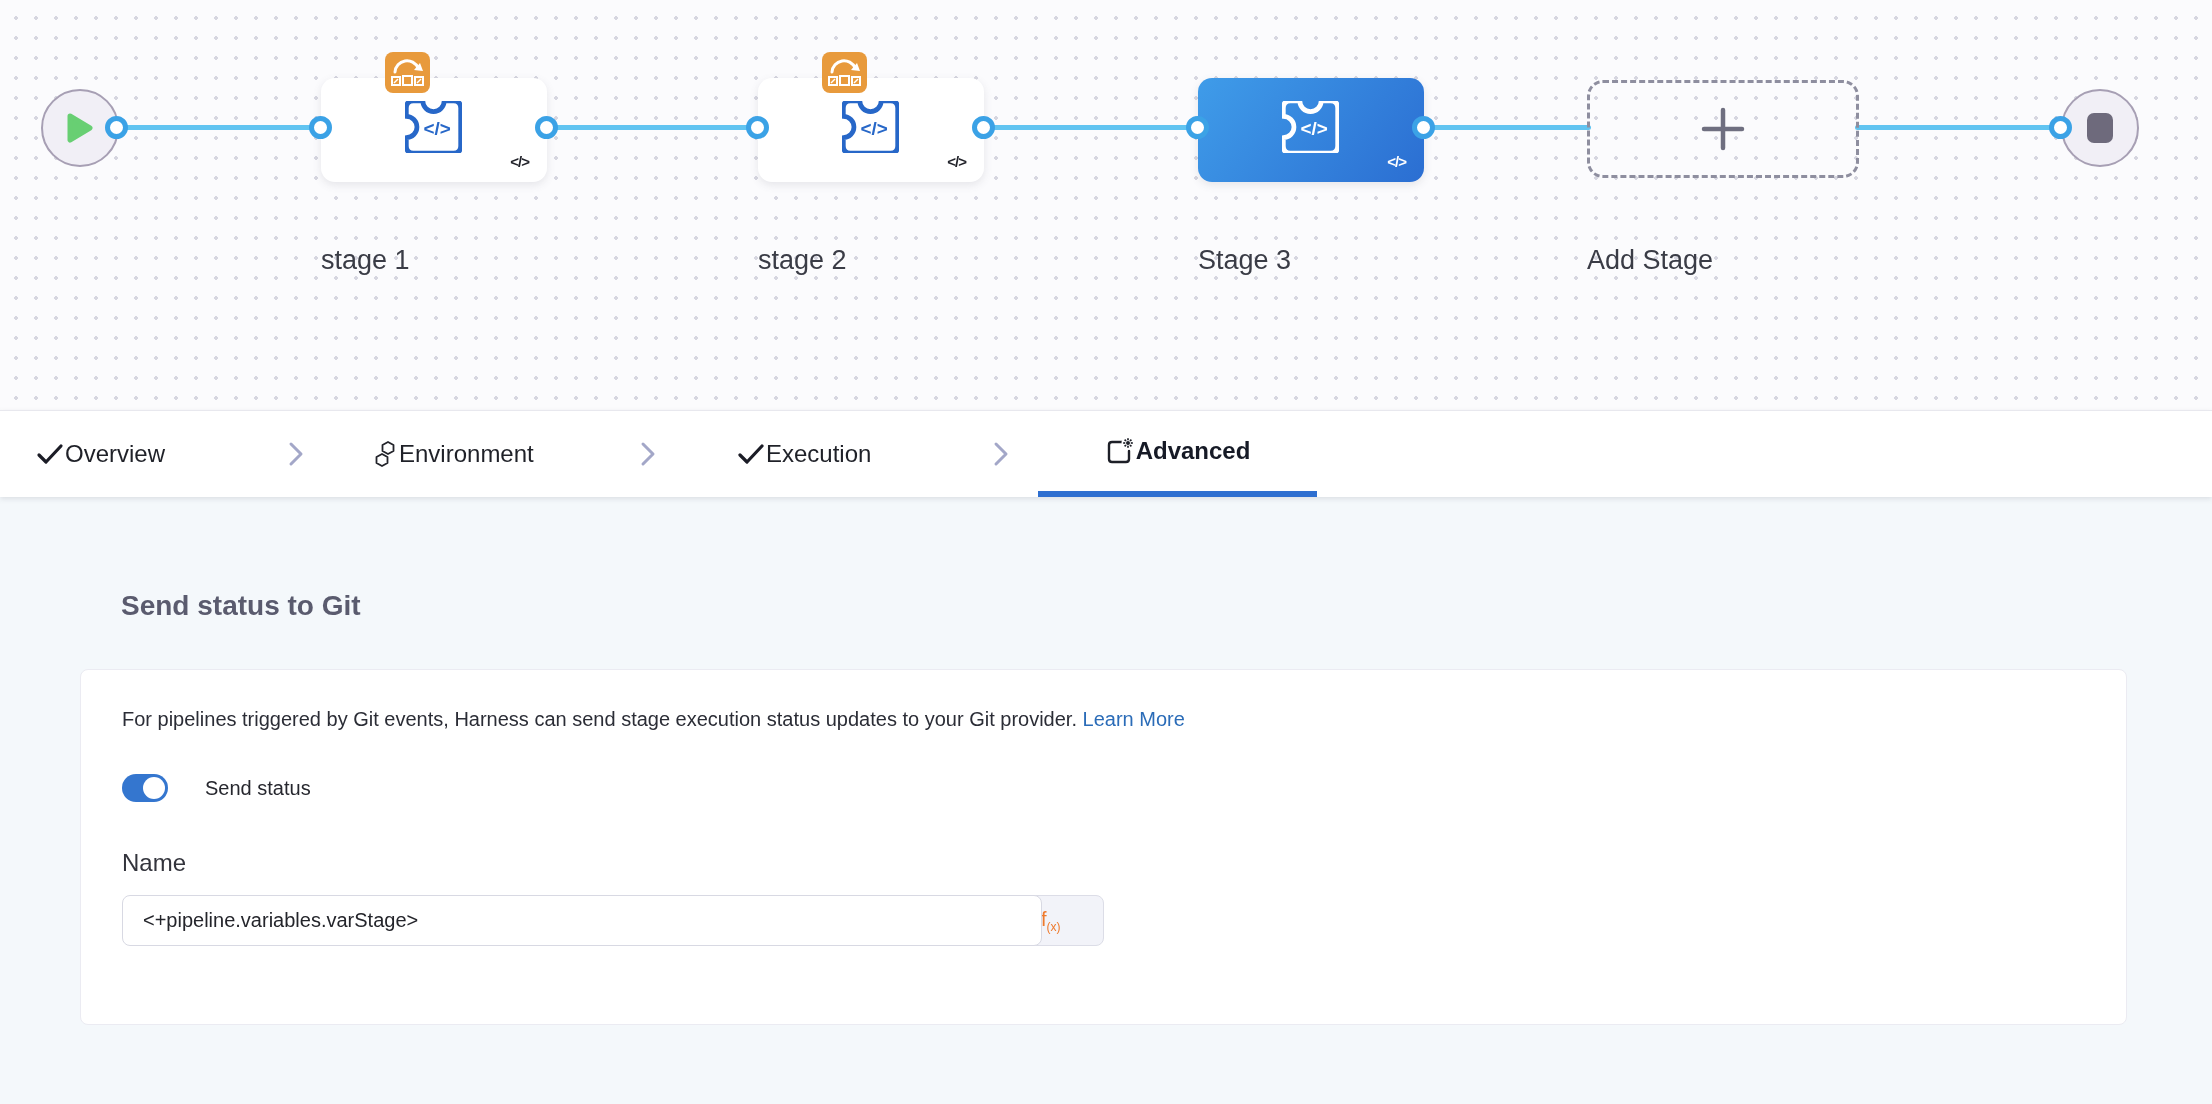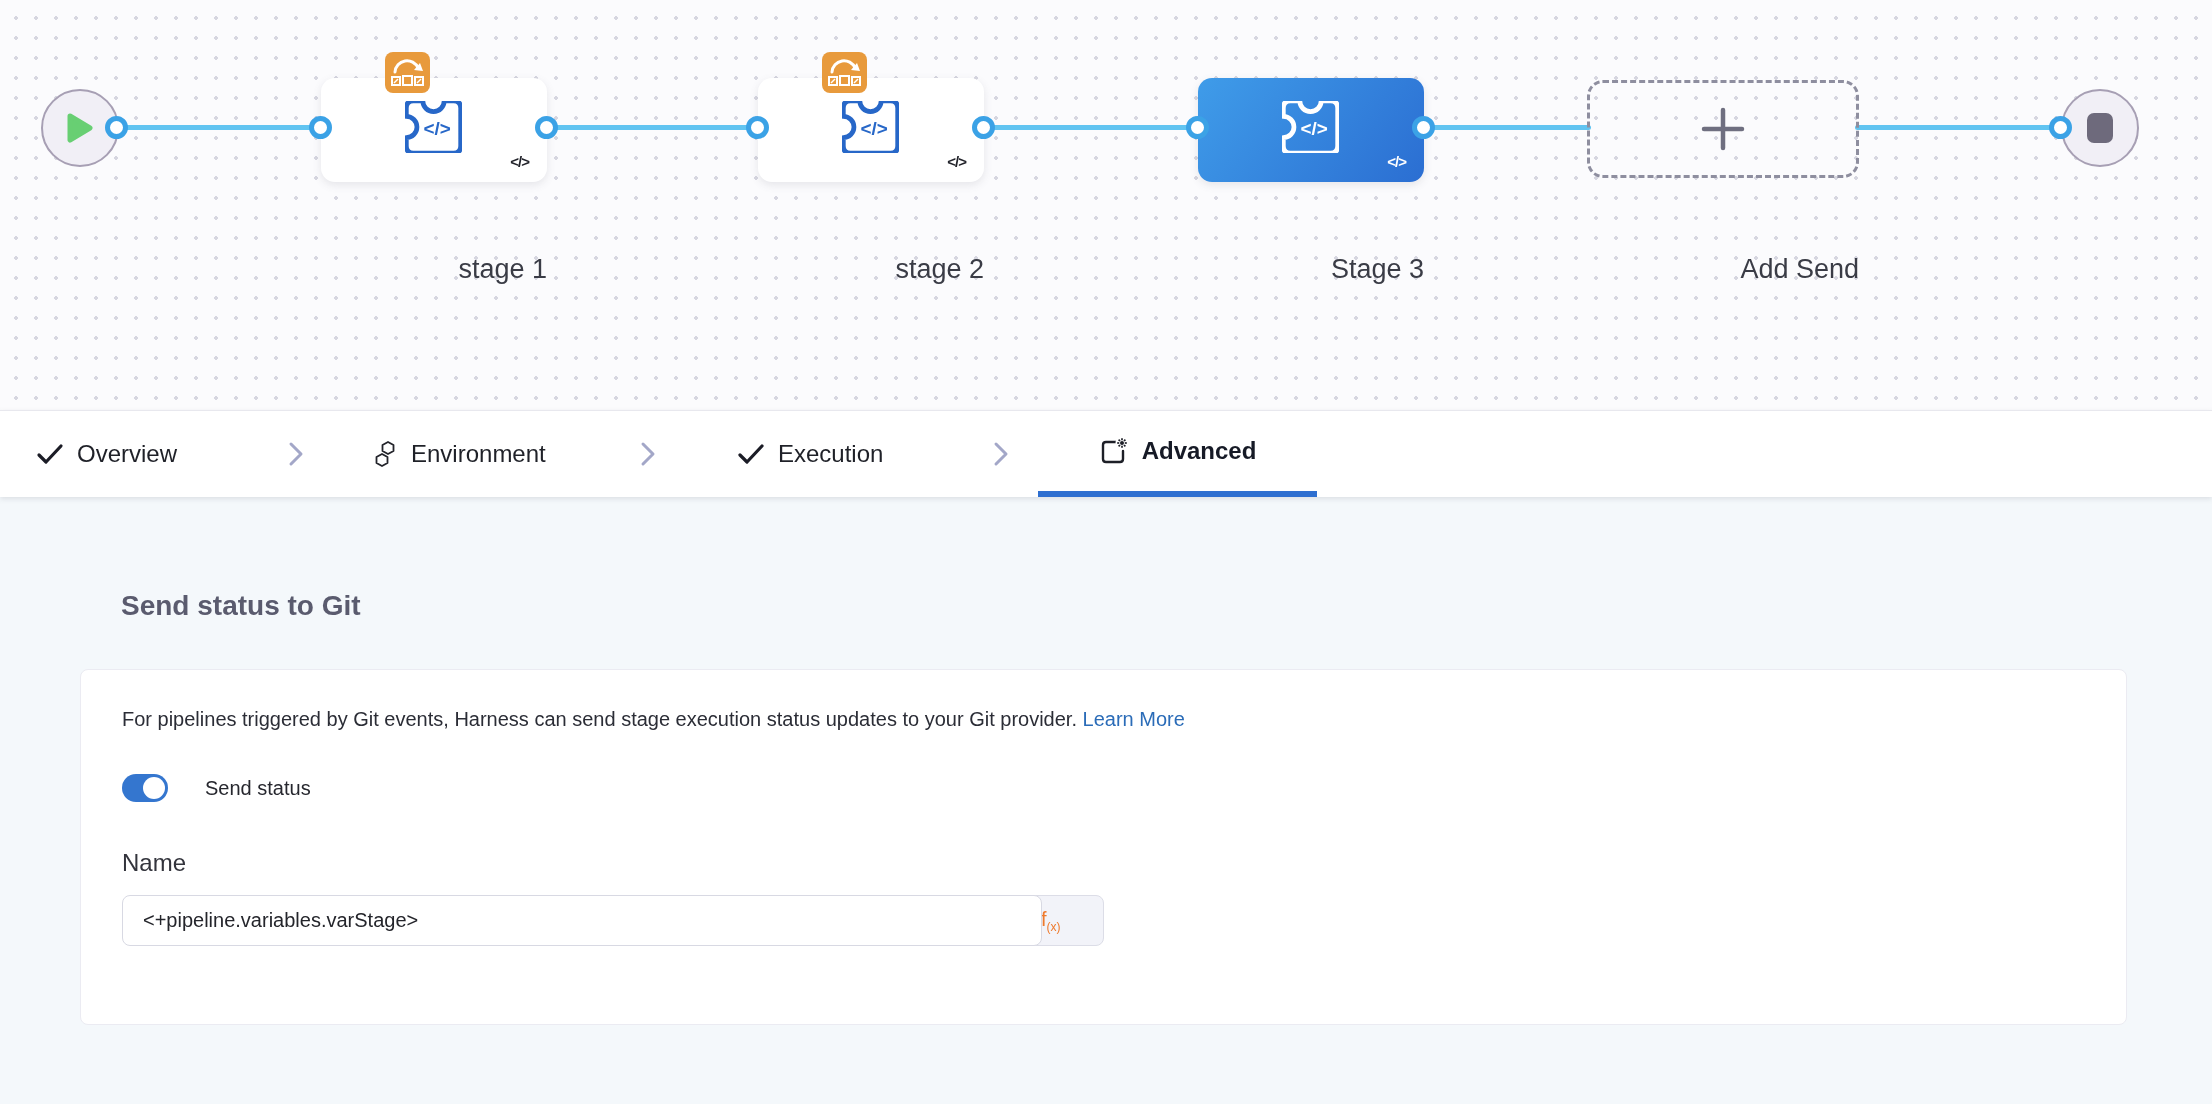--- a/index.html
+++ b/index.html
@@ -20,31 +20,31 @@
   .stage-card { position:absolute; top:78px; width:226px; height:104px;
     background:#ffffff; border-radius:14px; z-index:3;
     box-shadow:0 3px 9px rgba(96,97,112,0.14); }
   .stage-card.selected { background:linear-gradient(128deg,#3f9ce9 0%,#2b6ed2 100%); }
   .badge { position:absolute; top:-26px; left:64px; width:45px; height:41px;
     background:#e89a3c; border-radius:8px; display:flex; align-items:center; justify-content:center; }
   .puzzle { position:absolute; left:84px; top:23px; }
   .code-glyph { position:absolute; right:18px; bottom:12px; font-size:15px;
     font-weight:bold; color:#23242b; letter-spacing:-1px; }
   .stage-card.selected .code-glyph { color:#ffffff; }
-  .node-label { position:absolute; top:254px; text-align:right; font-size:27px;
+  .node-label { position:absolute; top:245px; text-align:left; font-size:27px;
     color:#3a3c46; z-index:2; }
   .add-stage { position:absolute; left:1587px; top:80px; width:272px; height:98px;
     border:3px dashed #8e8e9f; border-radius:16px; z-index:3; background:transparent;
     display:flex; align-items:center; justify-content:center; cursor:pointer; }
 
   
   .tabbar { position:relative; width:2212px; height:87px; background:#ffffff;
     border-top:1px solid #e8e8ee; box-shadow:0 2px 5px rgba(96,97,112,0.16); z-index:5; }
   .tab { position:absolute; top:0; height:100%; display:flex; align-items:center;
-    gap:13px; font-size:24px; color:#1f2128; cursor:pointer; white-space:nowrap; }
+    gap:1px; font-size:24px; color:#1f2128; cursor:pointer; white-space:nowrap; }
   .tab-sep { position:absolute; top:0; height:100%; display:flex; align-items:center; }
   .tab.active-wrap { justify-content:center; font-weight:bold; color:#161a26;
     border-bottom:6px solid #2e6fd0; }
 
   
   .panel { position:relative; width:2212px; height:688px; background:#f4f8fb; }
   .panel-heading { position:absolute; left:121px; top:93px; font-size:28px;
     font-weight:bold; color:#5a5b6e; }
   .card { position:absolute; left:80px; top:172px; width:2047px; height:356px;
     background:#ffffff; border:1px solid #ebebf2; border-radius:8px; }
@@ -136,21 +136,21 @@
     <span class="code-glyph">&lt;/&gt;</span>
   </div>
   <div class="node-label" style="left:1198px; width:226px;">Stage 3</div>
 
   <div class="add-stage">
     <svg width="46" height="46" viewBox="0 0 46 46">
       <line x1="23" y1="4" x2="23" y2="42" stroke="#6f6f80" stroke-width="4.5" stroke-linecap="round"></line>
       <line x1="4" y1="23" x2="42" y2="23" stroke="#6f6f80" stroke-width="4.5" stroke-linecap="round"></line>
     </svg>
   </div>
-  <div class="node-label" style="left:1587px; width:272px;">Add Send</div>
+  <div class="node-label" style="left:1587px; width:272px;">Add Stage</div>
 
   <div class="endpoint" style="left:2061px; top:89px;">
     <div style="width:26px;height:30px;background:#6e6a7c;border-radius:7px;"></div>
   </div>
 
   <div class="port" style="left:105px; top:116px;"></div>
   <div class="port" style="left:309px; top:116px;"></div>
   <div class="port" style="left:535px; top:116px;"></div>
   <div class="port" style="left:746px; top:116px;"></div>
   <div class="port" style="left:972px; top:116px;"></div>

